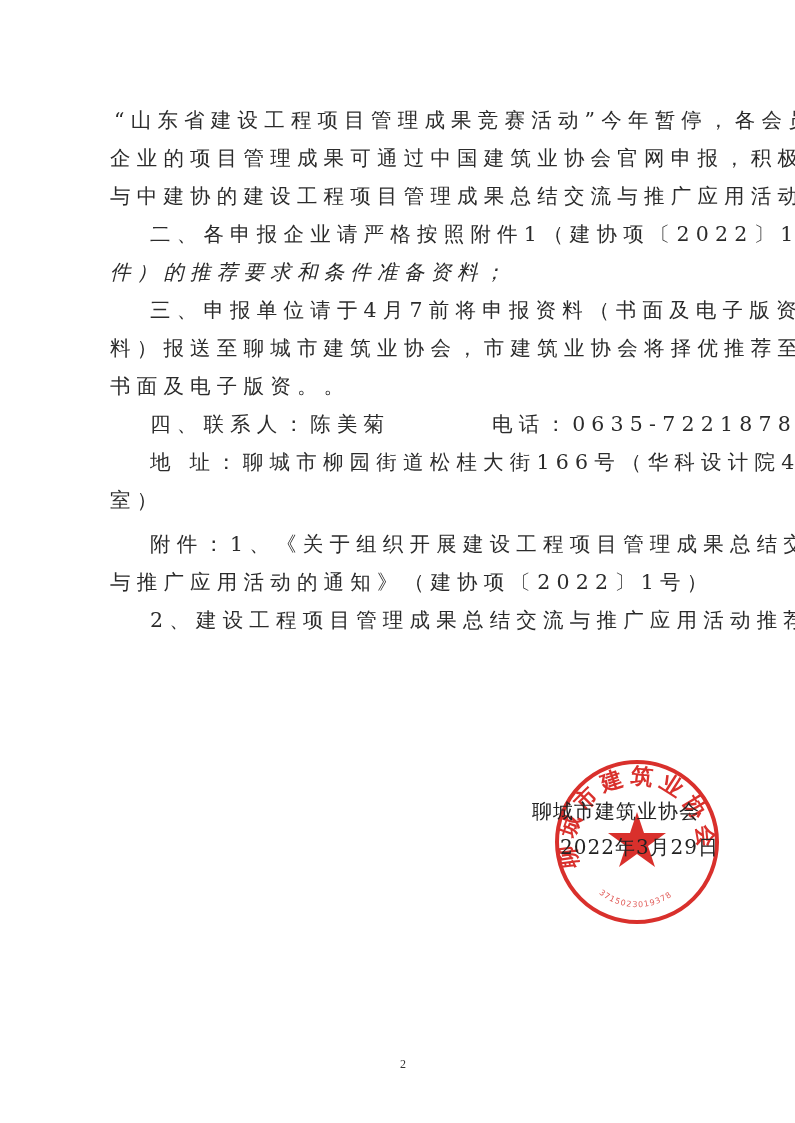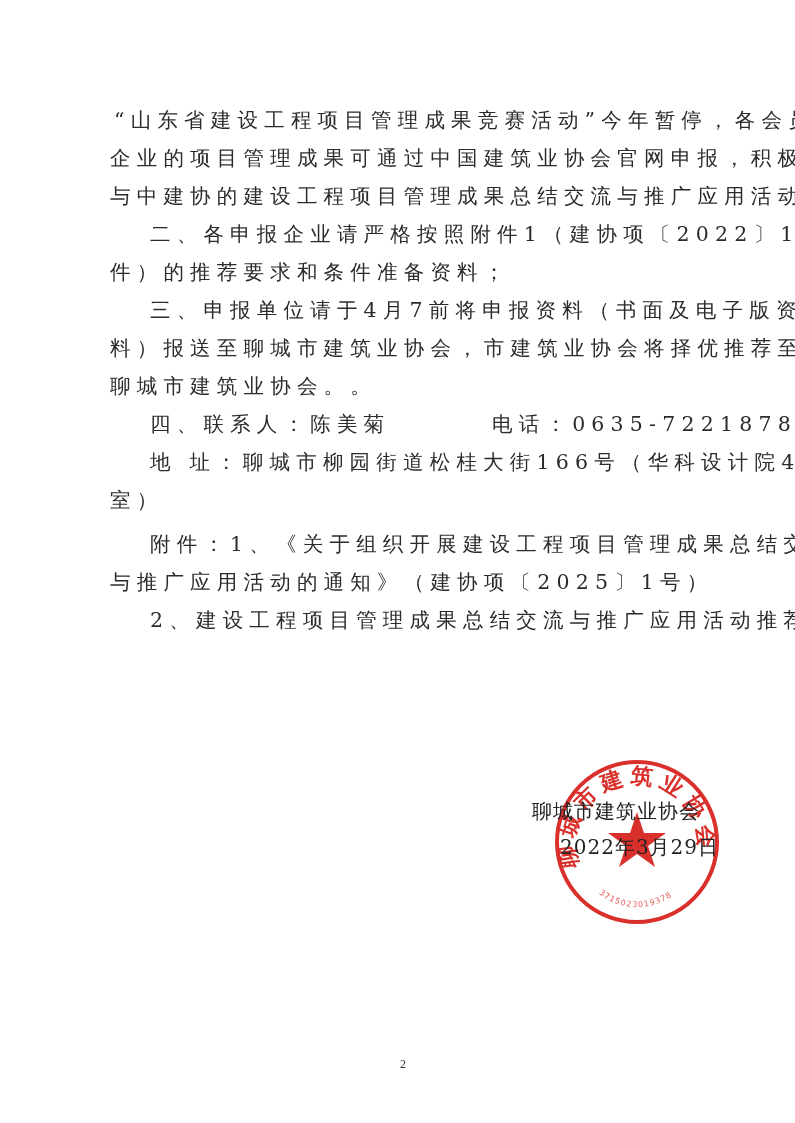--- a/index.html
+++ b/index.html
@@ -23,33 +23,33 @@
 </head>
 <body>
 
 <div class="page">
 
   <div class="line" style="top:108px;left:114px;">“山东省建设工程项目管理成果竞赛活动”今年暂停，各会员</div>
   <div class="line" style="top:146px;">企业的项目管理成果可通过中国建筑业协会官网申报，积极参</div>
   <div class="line" style="top:184px;">与中建协的建设工程项目管理成果总结交流与推广应用活动；</div>
 
   <div class="line indent" style="top:222px;">二、各申报企业请严格按照附件1（建协项〔2022〕1号文</div>
-  <div class="line" style="top:260px;">件）的推荐要求和条件准备资料；</div>
+  <div class="line" style="top:260px;font-style:italic;">件）的推荐要求和条件准备资料；</div>
 
   <div class="line indent" style="top:298px;">三、申报单位请于4月7前将申报资料（书面及电子版资</div>
   <div class="line" style="top:336px;">料）报送至聊城市建筑业协会，市建筑业协会将择优推荐至山</div>
-  <div class="line" style="top:374px;">聊城市建筑业协会。。</div>
+  <div class="line" style="top:374px;">书面及电子版资。。</div>
 
   <div class="line indent" style="top:412px;white-space:pre;">四、联系人：陈美菊        电话：0635-7221878</div>
 
   <div class="line indent" style="top:450px;">地 址：聊城市柳园街道松桂大街166号（华科设计院410</div>
   <div class="line" style="top:488px;">室）</div>
 
   <div class="line indent" style="top:532px;">附件：1、《关于组织开展建设工程项目管理成果总结交流</div>
-  <div class="line" style="top:570px;">与推广应用活动的通知》（建协项〔2025〕1号）</div>
+  <div class="line" style="top:570px;">与推广应用活动的通知》（建协项〔2022〕1号）</div>
 
   <div class="line indent" style="top:608px;">2、建设工程项目管理成果总结交流与推广应用活动推荐表</div>
 
   <svg class="seal" viewBox="0 0 168 168">
     <defs>
       <path id="sealArc" d="M 30 118 A 62 62 0 1 1 138 118"></path>
       <path id="codeArc" d="M 40 130 A 60 60 0 0 0 128 130"></path>
     </defs>
     <circle cx="84" cy="84" r="80" fill="none" stroke="#d9302c" stroke-width="4"></circle>
     <text font-family="DejaVu Serif, serif" font-size="22" fill="#d9302c" font-weight="bold">

